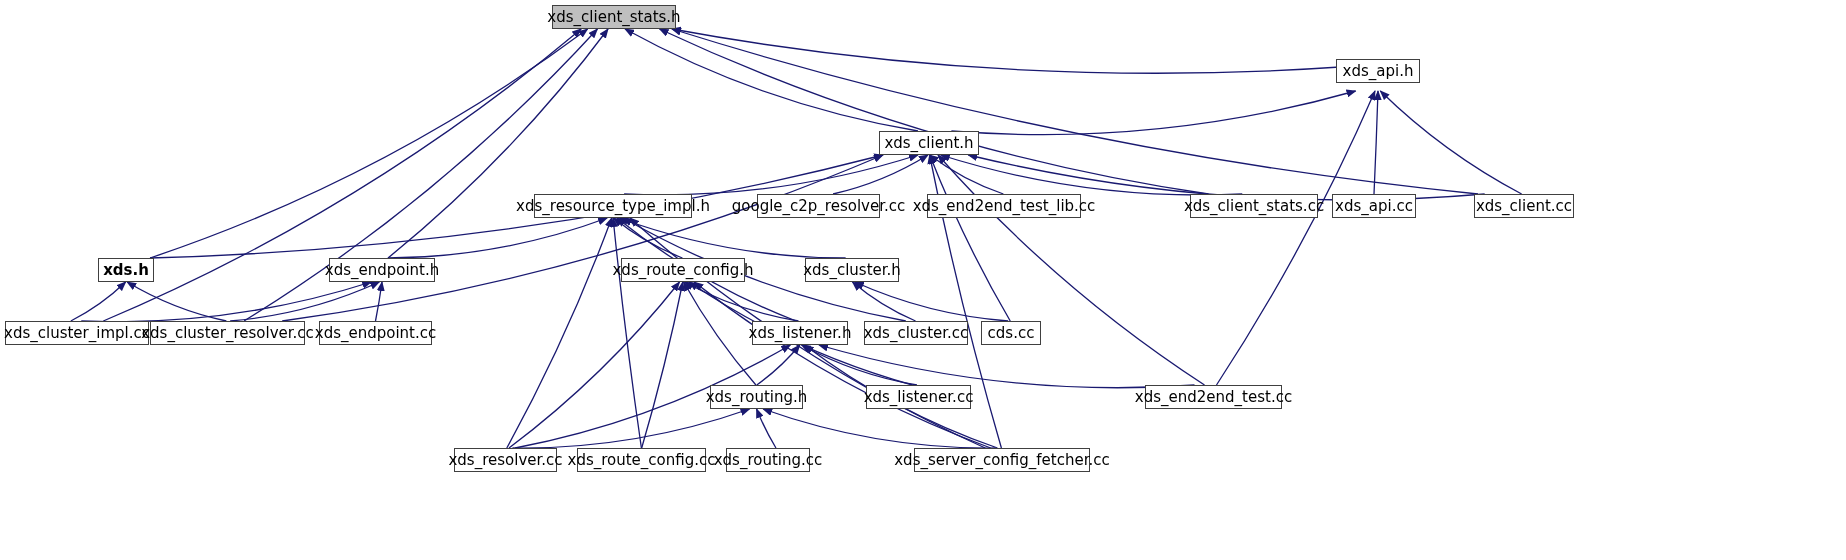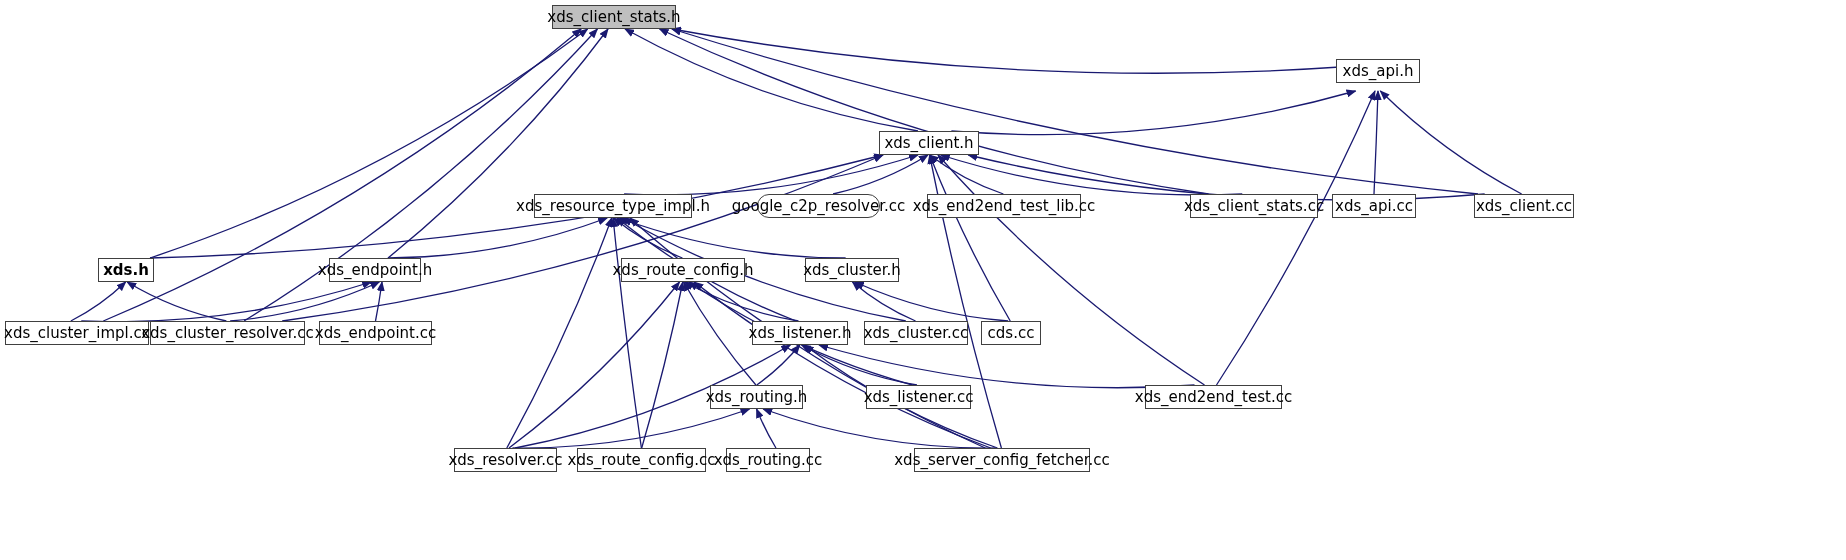--- a/index.html
+++ b/index.html
@@ -117,39 +117,39 @@
       </div>
       <div class="gnode" style="left: 1336px; top: 59px; width: 84px;">
         <span class="lbl">xds_api.h</span>
       </div>
       <div class="gnode" style="left: 879px; top: 131px; width: 100px;">
         <span class="lbl">xds_client.h</span>
       </div>
       <div class="gnode" style="left: 534px; top: 194px; width: 158px;">
         <span class="lbl">xds_resource_type_impl.h</span>
       </div>
-      <div class="gnode" style="left: 757px; top: 194px; width: 123px; border-radius: 12px;">
+      <div class="gnode" style="left: 757px; top: 194px; width: 123px;">
         <span class="lbl">google_c2p_resolver.cc</span>
       </div>
       <div class="gnode" style="left: 927px; top: 194px; width: 154px;">
         <span class="lbl">xds_end2end_test_lib.cc</span>
       </div>
       <div class="gnode" style="left: 1190px; top: 194px; width: 128px;">
         <span class="lbl">xds_client_stats.cc</span>
       </div>
       <div class="gnode" style="left: 1332px; top: 194px; width: 84px;">
         <span class="lbl">xds_api.cc</span>
       </div>
       <div class="gnode" style="left: 1474px; top: 194px; width: 100px;">
         <span class="lbl">xds_client.cc</span>
       </div>
       <div class="gnode" style="left: 98px; top: 258px; width: 56px; font-weight: bold;">
         <span class="lbl">xds.h</span>
       </div>
-      <div class="gnode" style="left: 329px; top: 258px; width: 92px;">
+      <div class="gnode" style="left: 329px; top: 258px; width: 106px;">
         <span class="lbl">xds_endpoint.h</span>
       </div>
       <div class="gnode" style="left: 621px; top: 258px; width: 124px;">
         <span class="lbl">xds_route_config.h</span>
       </div>
       <div class="gnode" style="left: 805px; top: 258px; width: 94px;">
         <span class="lbl">xds_cluster.h</span>
       </div>
       <div class="gnode" style="left: 5px; top: 321px; width: 144px;">
         <span class="lbl">xds_cluster_impl.cc</span>

